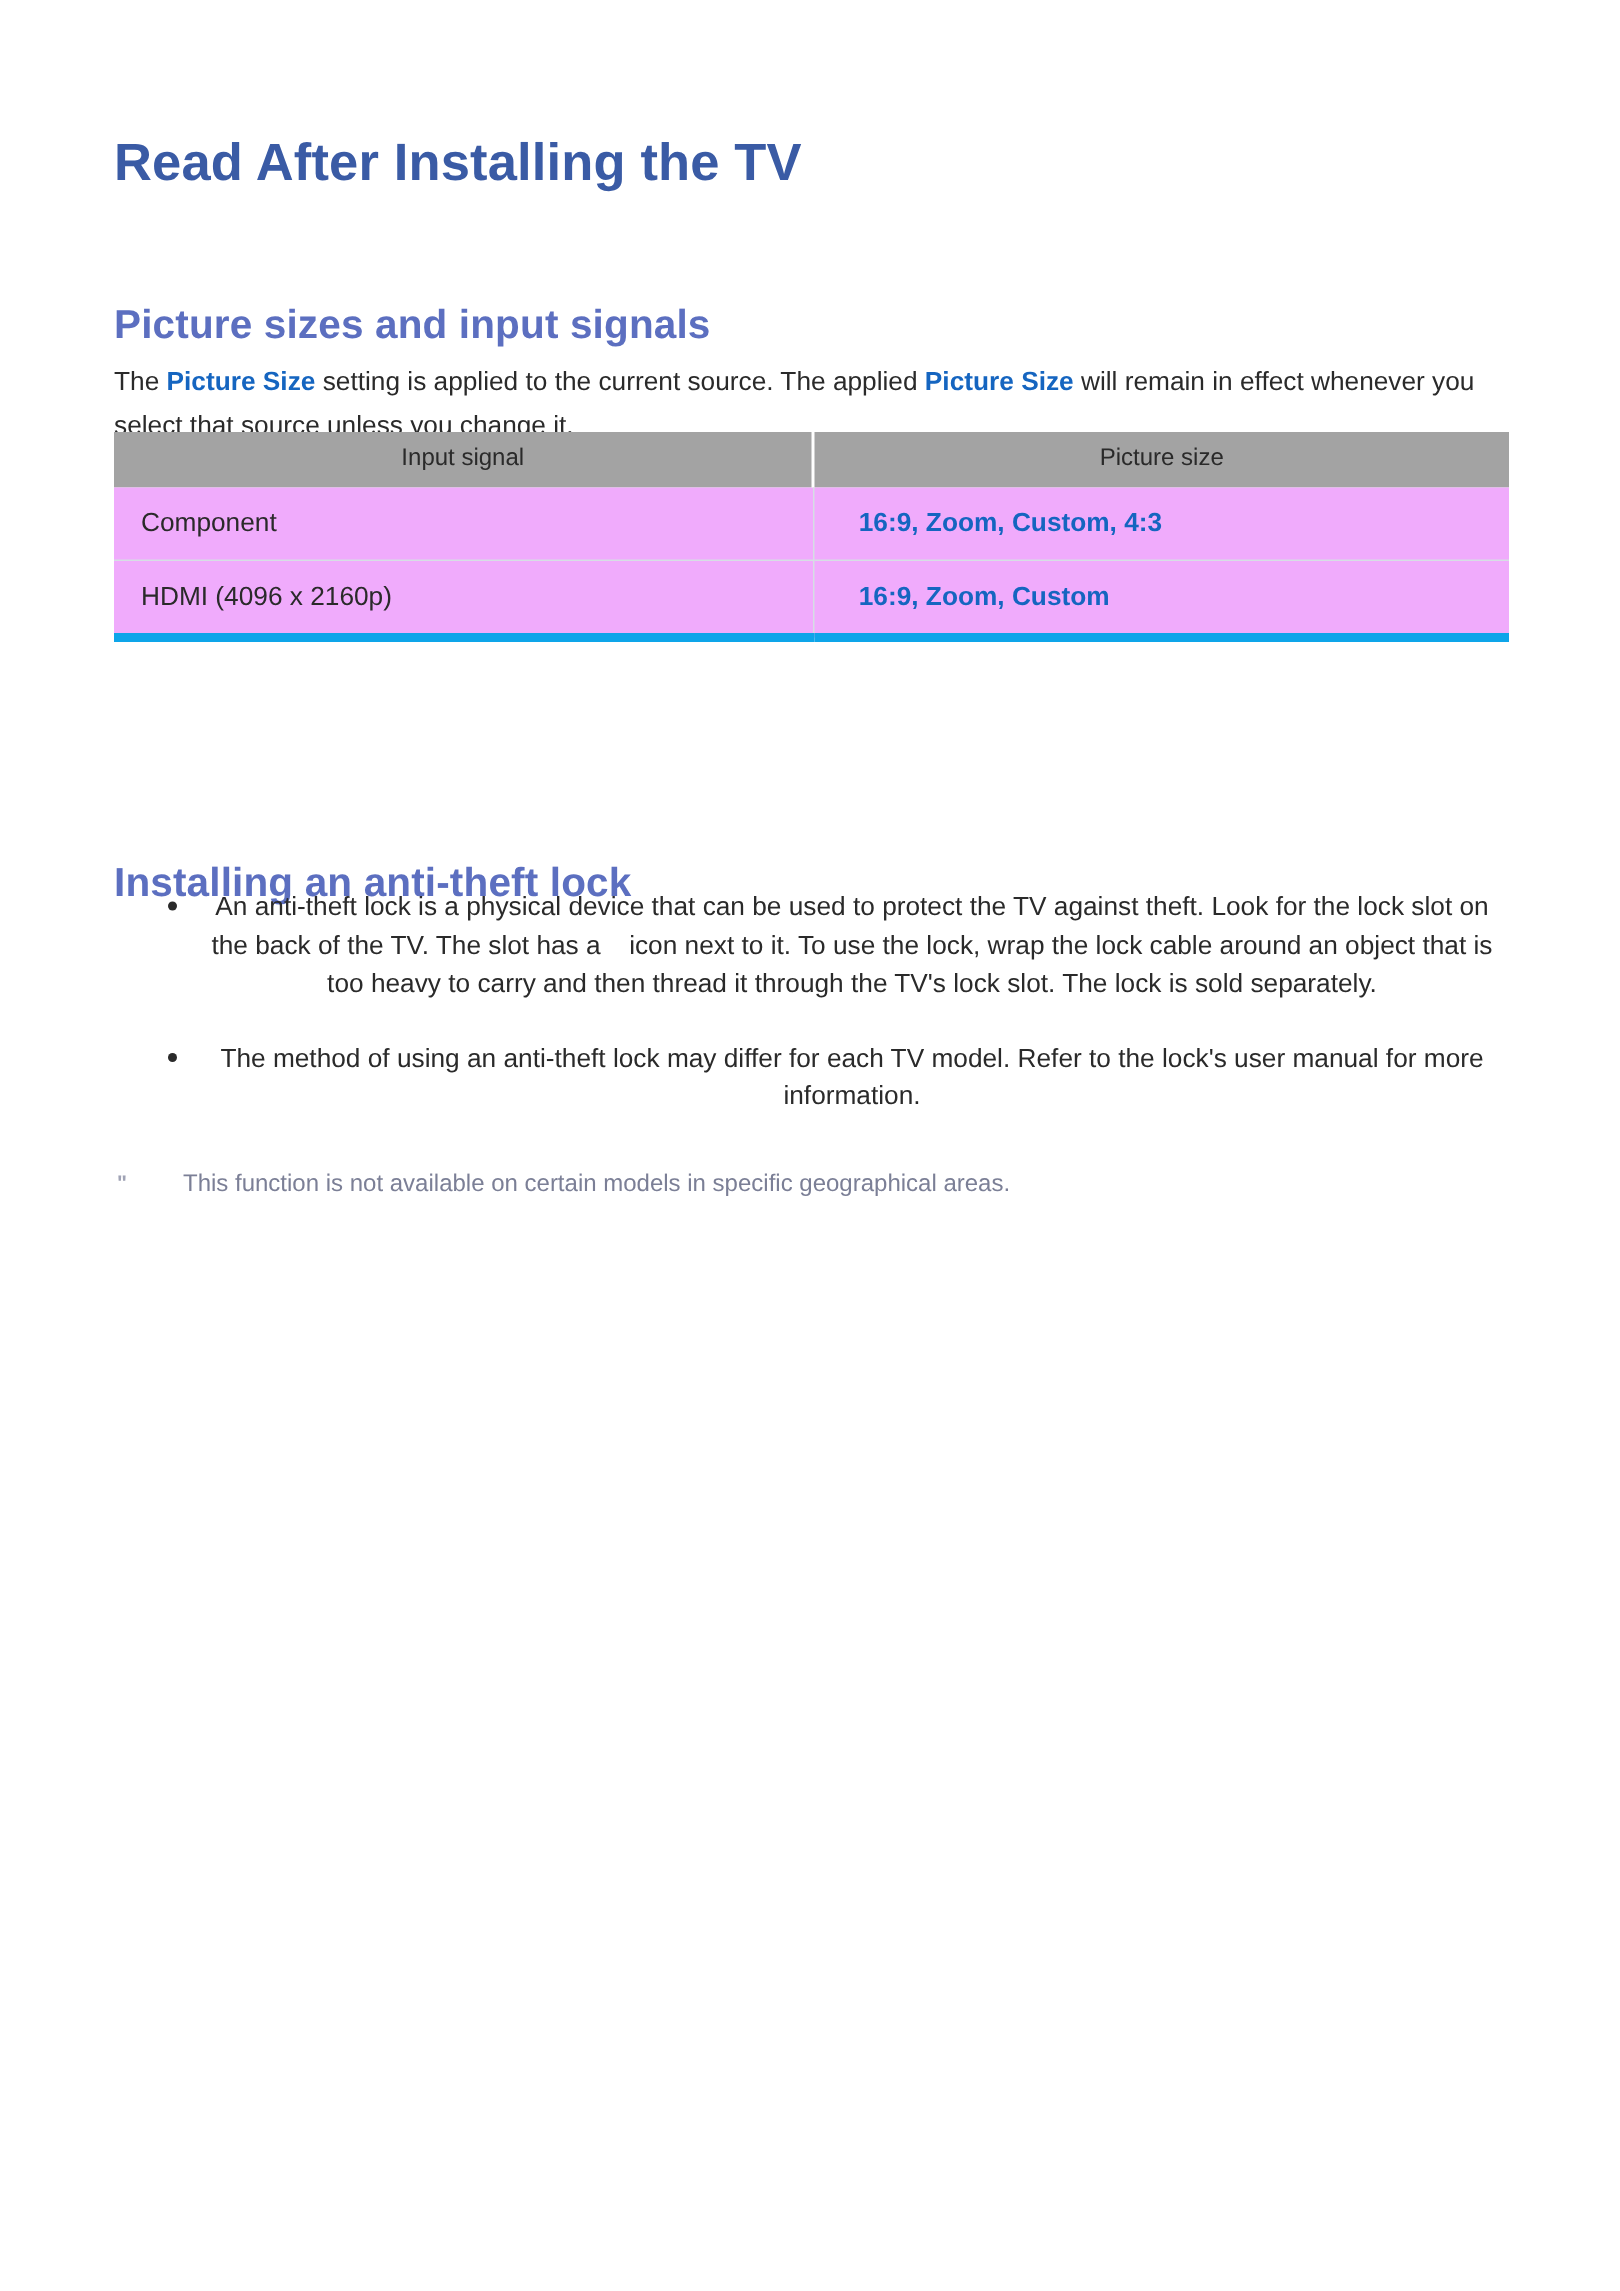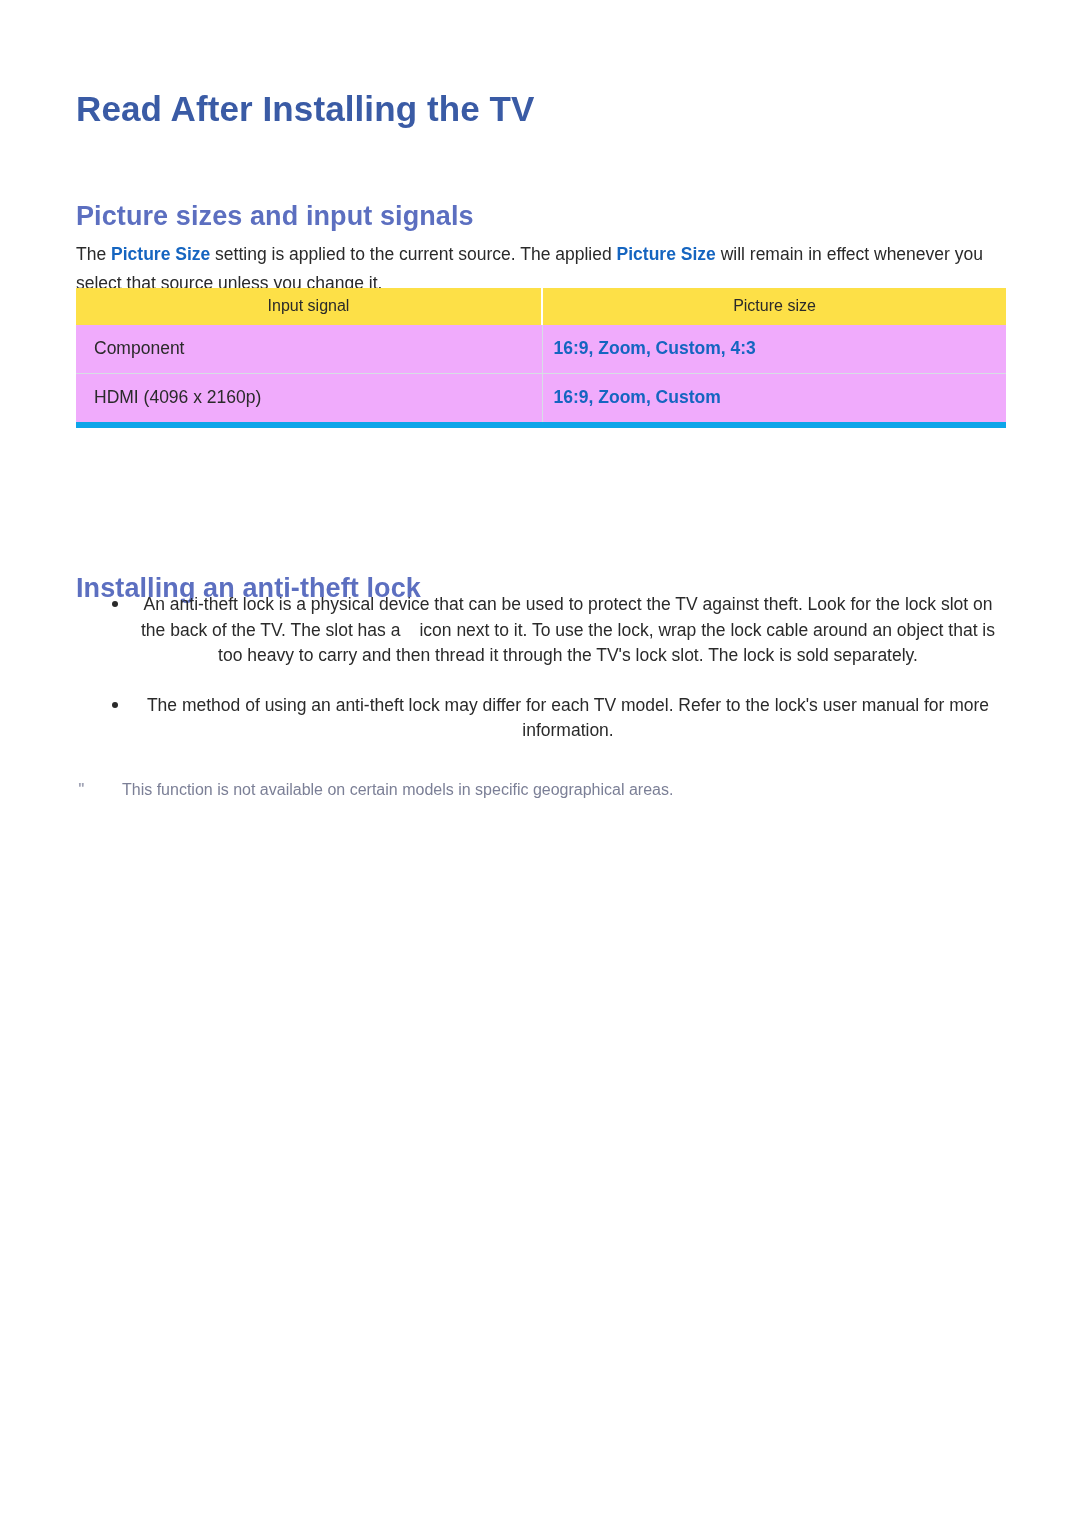--- a/index.html
+++ b/index.html
@@ -66,21 +66,21 @@
   
   .sig-table {
     position: absolute;
     left: 76px;
     top: 288px;
     width: 928px;
     border-collapse: collapse;
     table-layout: fixed;
   }
   .sig-table th {
-    background: #fde047;
+    background: #a3a3a3;
     color: #2a2a2a;
     font-size: 16px;
     font-weight: normal;
     text-align: center;
     padding: 9px 0 10px 0;
     border: none;
   }
   .sig-table th.col-1 { width: 465px; border-right: 2px solid #ffffff; }
   .sig-table th.col-2 { width: 463px; }
   .sig-table td {
@@ -90,21 +90,21 @@
     vertical-align: middle;
     background: #f0abfc;
   }
   .sig-table tr:last-child td { border-bottom: 6px solid #0ea5e9; }
   .sig-table td.cell-signal {
     padding-left: 18px;
     border-right: 1px solid #d6dee4;
     color: #2a2a2a;
   }
   .sig-table td.cell-size {
-    padding-left: 11px;
+    padding-left: 30px;
     color: #2a2a2a;
   }
   .sig-table td.cell-size .val {
     color: #1565c0;
     font-weight: bold;
   }
 
   
   .bullet-list {
     position: absolute;

